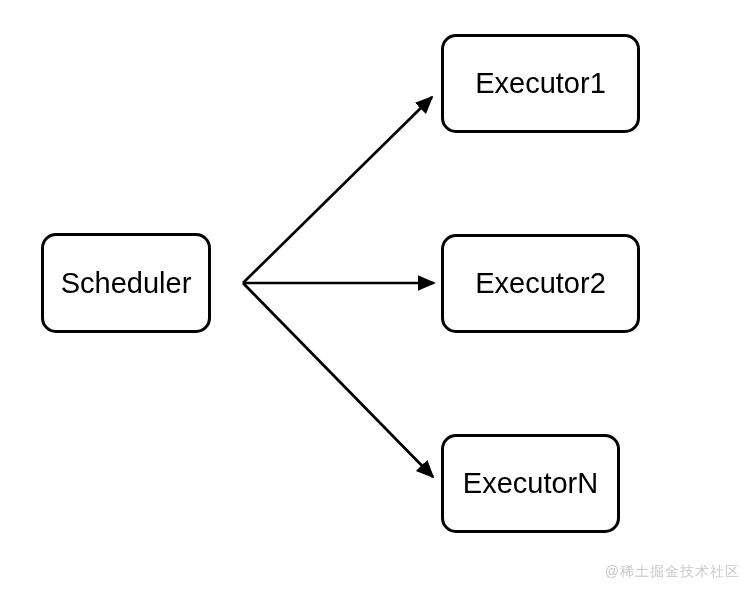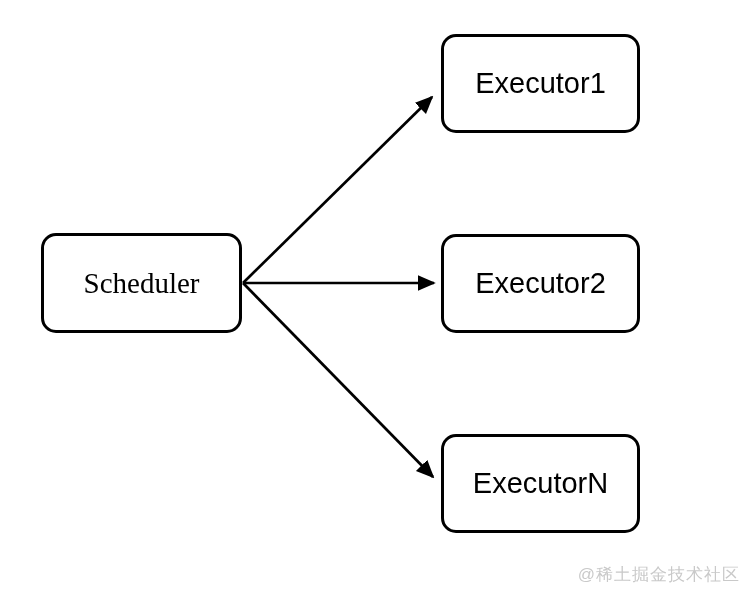--- a/index.html
+++ b/index.html
@@ -28,29 +28,29 @@
     background: #ffffff;
     border: 3px solid #000000;
     border-radius: 15px;
     display: flex;
     align-items: center;
     justify-content: center;
     font-size: 29px;
     color: #000000;
     white-space: nowrap;
   }
-  .node-scheduler { left: 41px;  top: 233px; width: 201px; height: 100px; font-family: Liberation Serif, serif; }
+  .node-scheduler { left: 41px;  top: 233px; width: 170px; height: 100px; }
   .node-executor1 { left: 441px; top: 34px;  width: 199px; height: 99px; }
   .node-executor2 { left: 441px; top: 234px; width: 199px; height: 99px; justify-content: center; }
-  .node-executorN { left: 441px; top: 434px; width: 199px; height: 99px; }
+  .node-executorN { left: 441px; top: 434px; width: 179px; height: 99px; }
   .watermark {
     position: absolute;
     right: 10px;
     top: 563px;
-    font-size: 17px;
+    font-size: 14px;
     color: #c9c9c9;
     letter-spacing: 1px;
   }
 </style>
 </head>
 <body>
 
 <div class="canvas">
 
   <svg class="edges-layer" viewBox="0 0 750 601" xmlns="http://www.w3.org/2000/svg">

